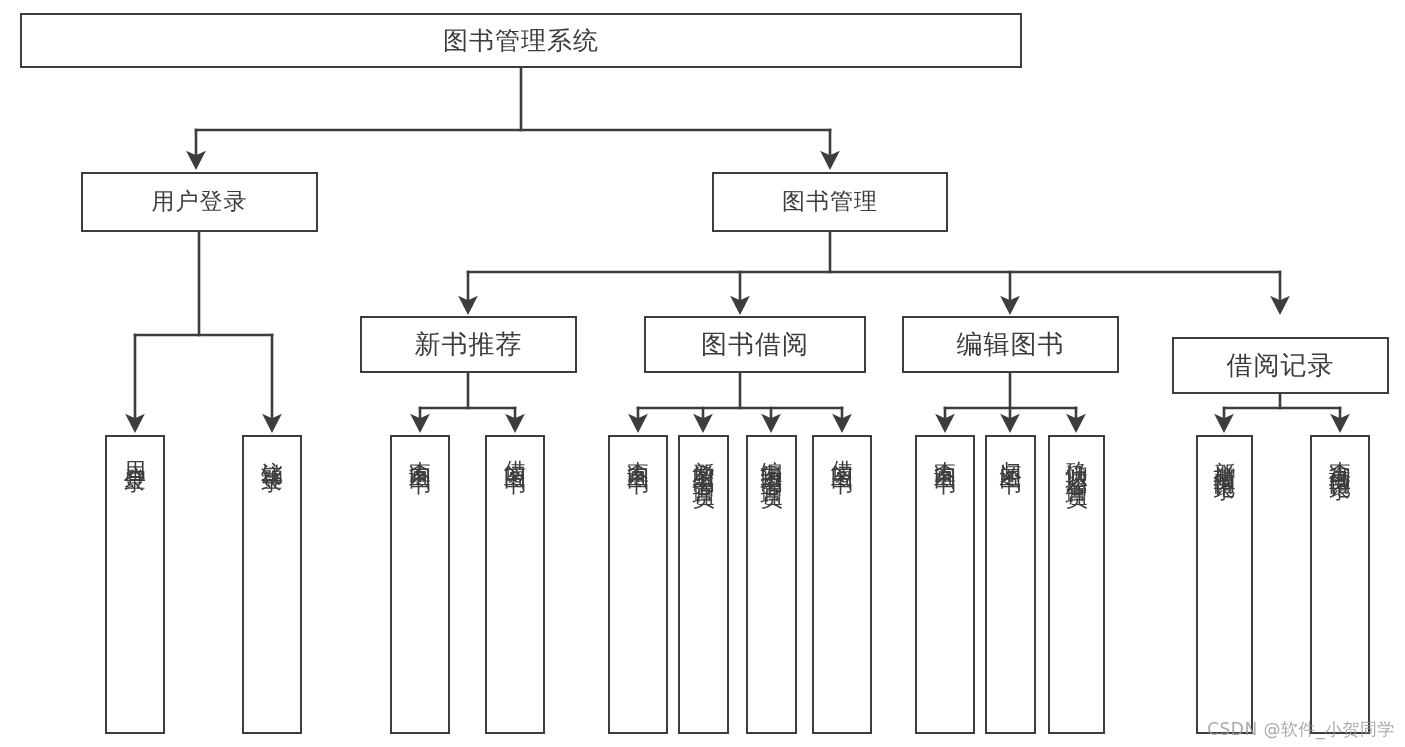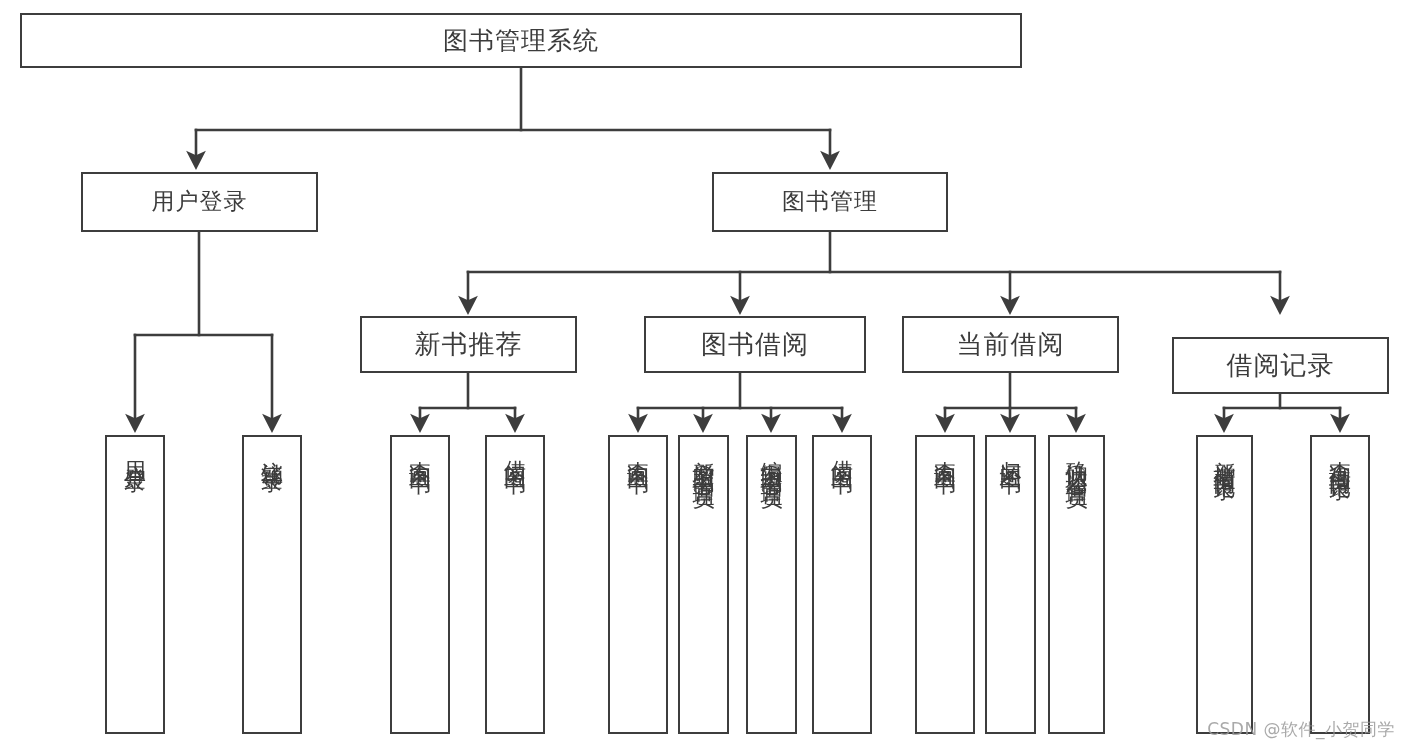--- a/index.html
+++ b/index.html
@@ -139,21 +139,21 @@
 
   <div class="node h-lvl2" style="left:360px; top:316px; width:217px; height:57px;">
     <span class="lbl">新书推荐</span>
   </div>
 
   <div class="node h-lvl2" style="left:644px; top:316px; width:222px; height:57px;">
     <span class="lbl">图书借阅</span>
   </div>
 
   <div class="node h-lvl2" style="left:902px; top:316px; width:217px; height:57px;">
-    <span class="lbl">当前借阅</span>
+    <span class="lbl">编辑图书</span>
   </div>
 
   <div class="node h-lvl2" style="left:1172px; top:316px; width:217px; height:57px;margin-top:21px;">
     <span class="lbl">借阅记录</span>
   </div>
 
   <div class="node v-leaf" style="left:105px; top:435px; width:60px; height:299px;">
     <span class="lbl">用户登录</span>
   </div>
 

